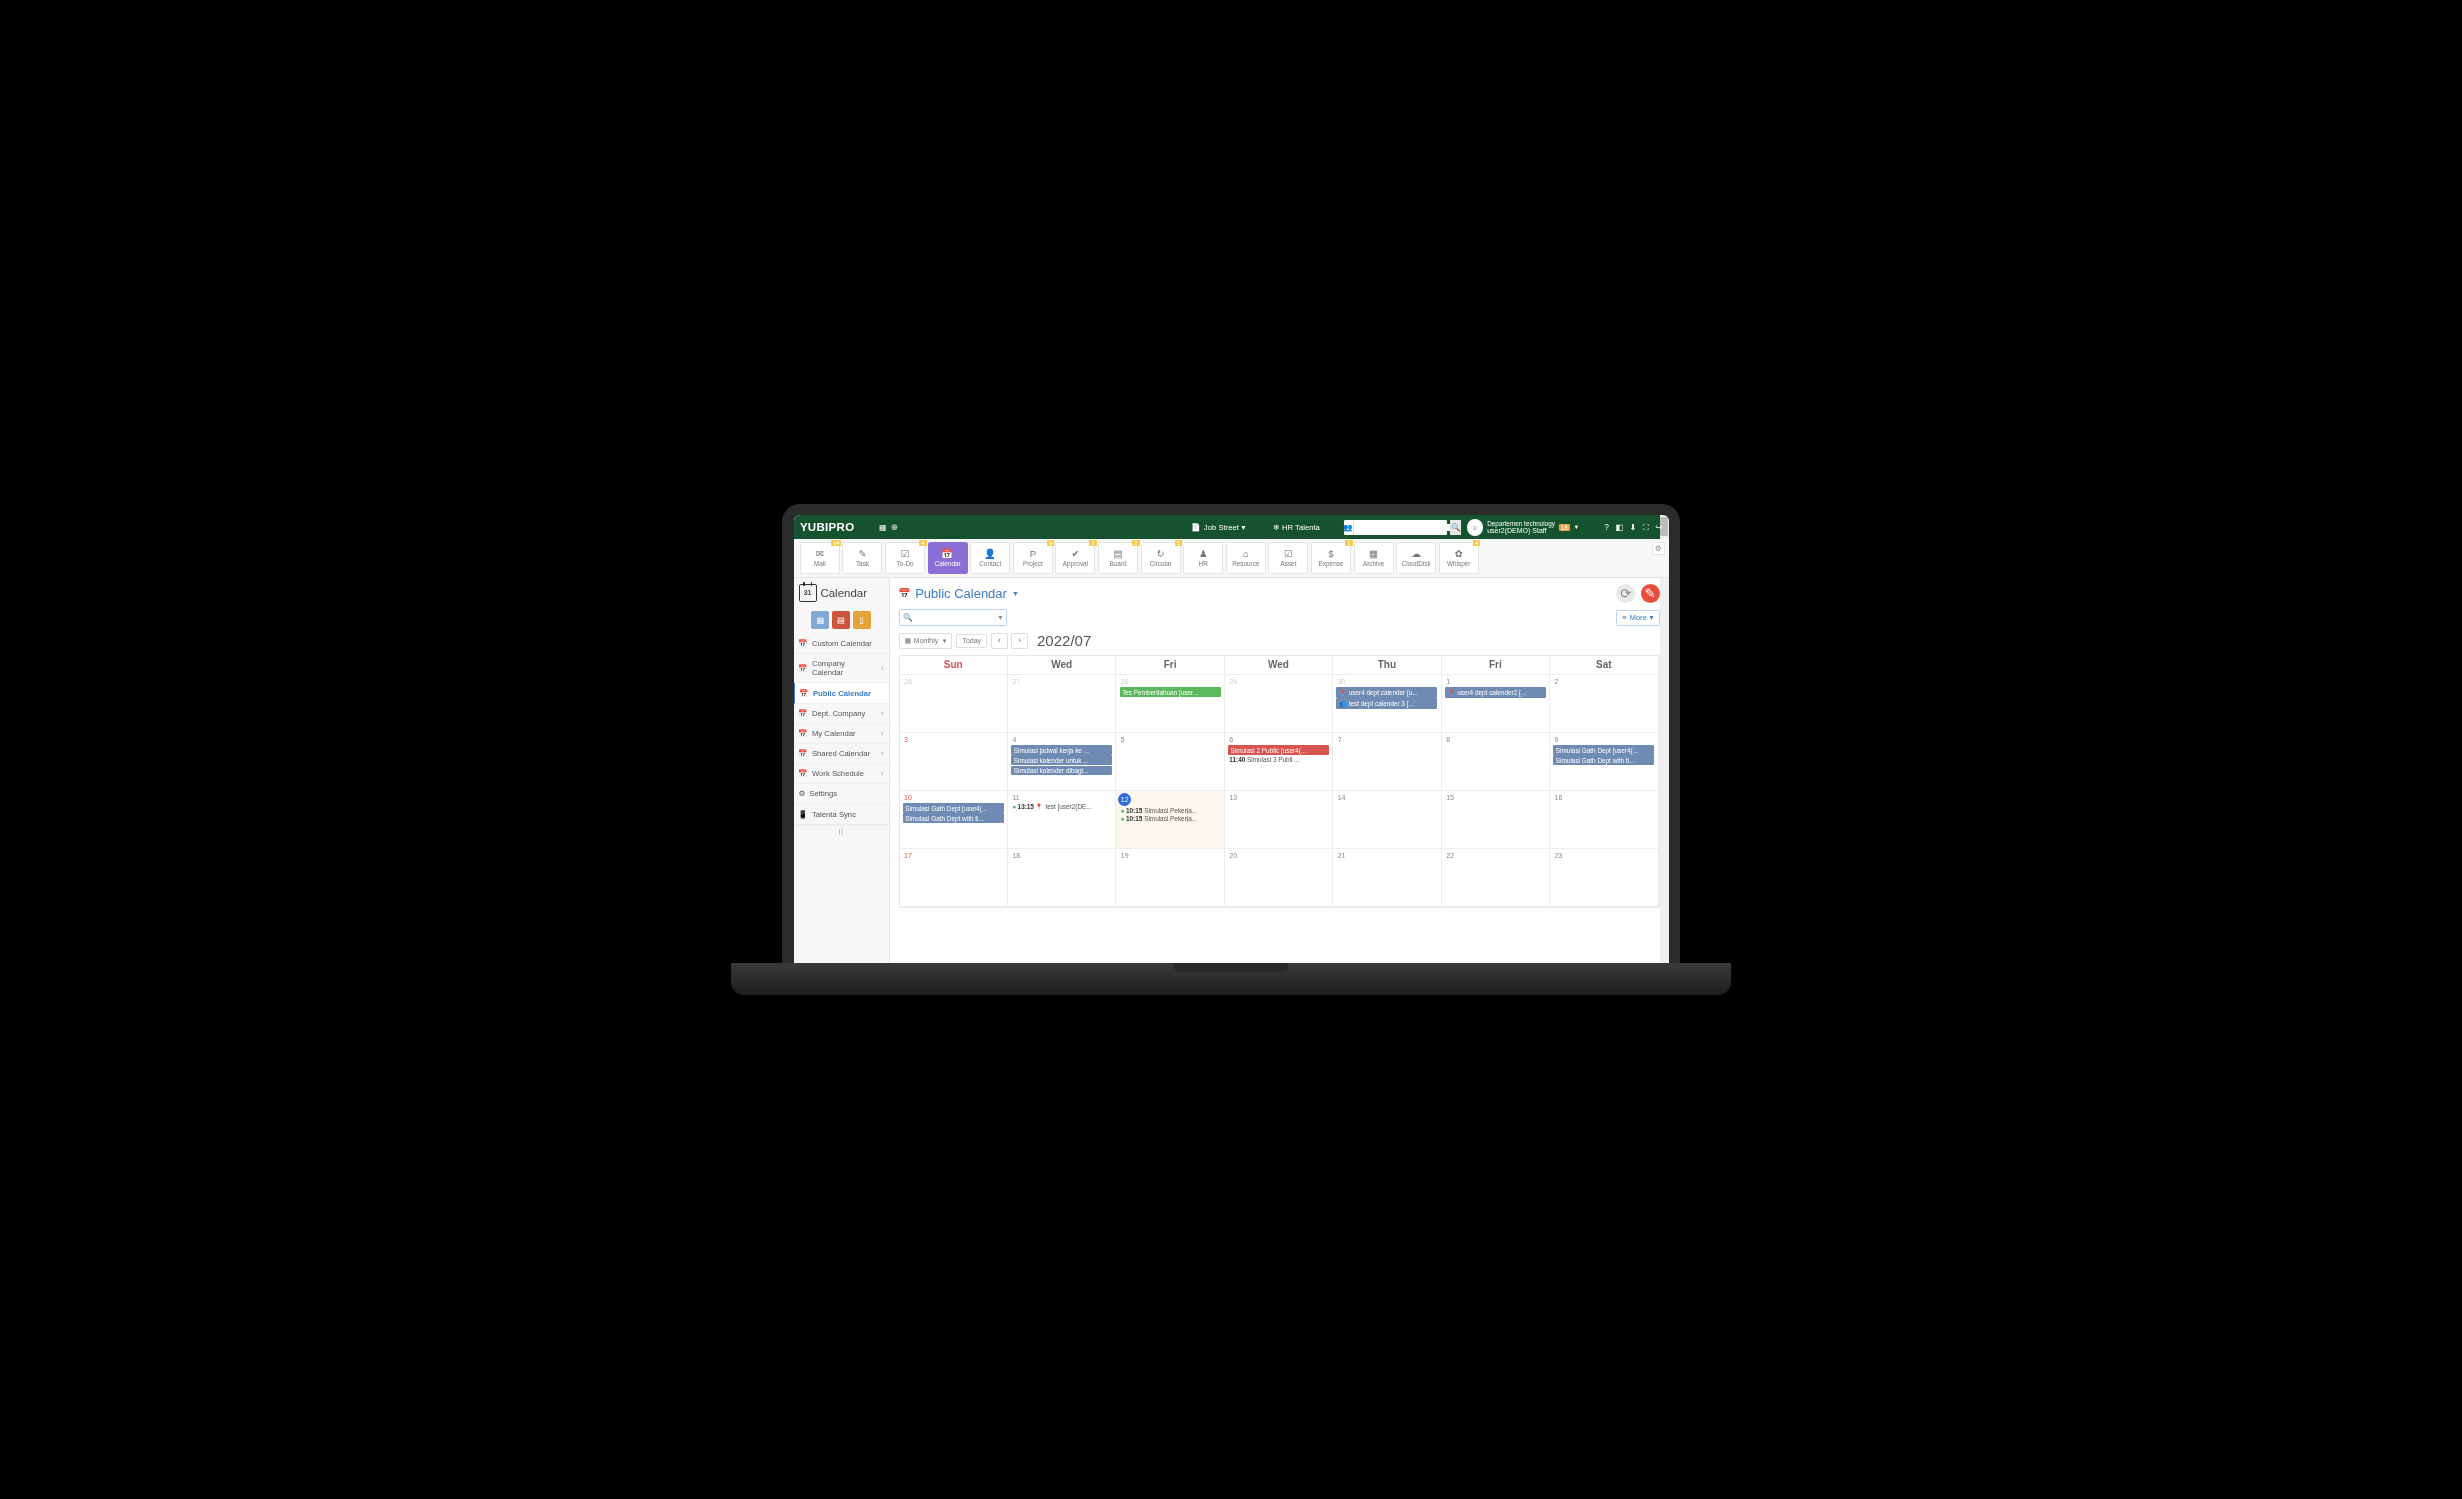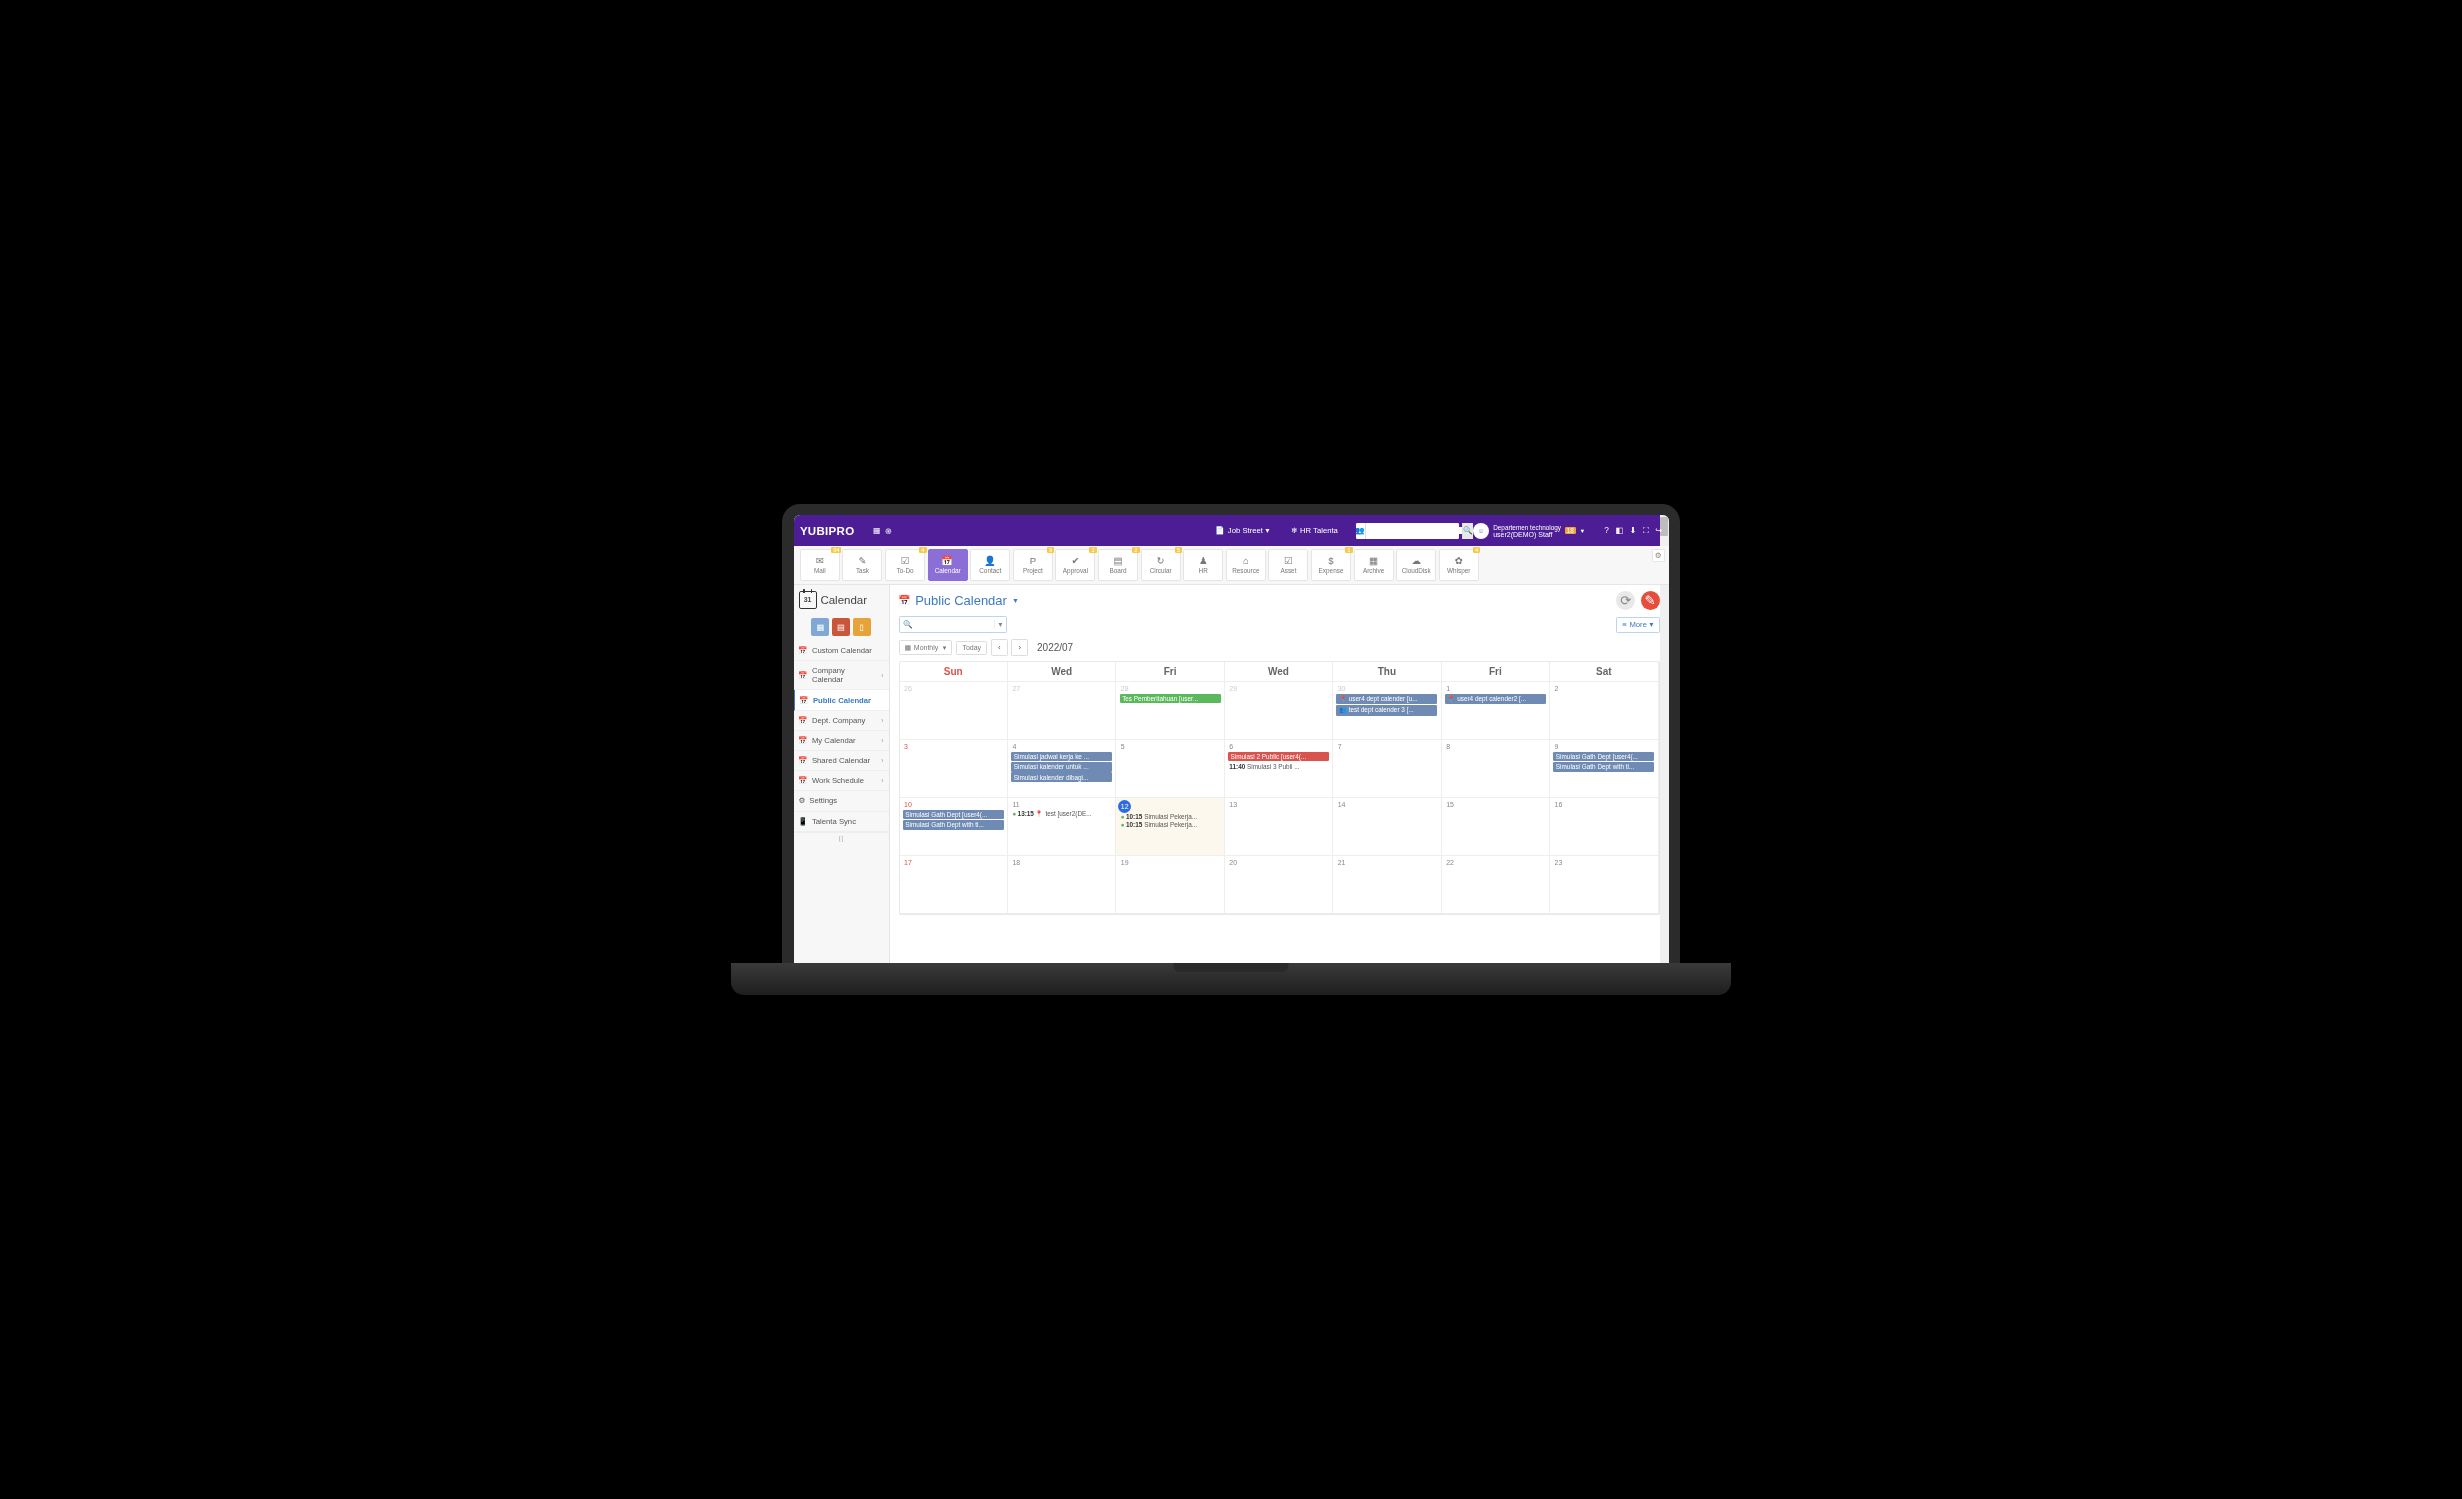--- a/index.html
+++ b/index.html
@@ -1,20 +1,20 @@
 <!DOCTYPE html>
 <html style="font-size:10.3px"><head>
 <meta charset="utf-8">
 <style>
 *{box-sizing:border-box;margin:0;padding:0;font-family:Arial,Helvetica,sans-serif}
 body{background:#000;display:flex;align-items:center;justify-content:center;min-height:100vh;padding:26px}
 .laptop{width:898px;background:#2b2b2b;border-radius:18px 18px 0 0;padding:11.5px 11.5px 0;position:relative}
 .screen{background:#fff;border-radius:6.4px 6.4px 0 0;overflow:hidden;height:449px;position:relative}
 .app{display:flex;flex-direction:column;height:100%;font-size:7.7px;color:#555}
-.topbar{background:#4c1d95;color:#fff;display:flex;align-items:center;height:31px;padding:0 6.4px;gap:14px}
+.topbar{background:#14532d;color:#fff;display:flex;align-items:center;height:24px;padding:0 6.4px;gap:20px}
 .brand{font-size:11.5px;font-weight:bold;letter-spacing:0.3px;margin-right:3.8px}
 .brand-icons{display:flex;gap:2.6px}
 .brand-icons span{width:9px;height:9px;display:inline-flex;align-items:center;justify-content:center}
 .spacer{flex:1}
 .toplink{display:flex;align-items:center;gap:2.6px;font-size:7.7px;cursor:pointer;padding:2.6px 3.8px}
 .searchbox{display:flex;align-items:center;background:#fff;border-radius:1.3px;height:15.4px;width:103px}
 .searchbox input{border:none;outline:none;flex:1;padding:0 2.6px;font-size:7px}
 .searchbox .sicon{width:13px;text-align:center;color:#888;background:#e8e8e8;height:100%;display:flex;align-items:center;justify-content:center;border-left:0.6px solid #ddd}
 .searchbox .picon{width:14px;text-align:center;color:#777;border-right:0.6px solid #ddd;height:100%;display:flex;align-items:center;justify-content:center}
 .userchip{display:flex;align-items:center;gap:3.8px;font-size:7px;line-height:1.1}
@@ -51,21 +51,21 @@
 .rndbtn.red{background:#e74c3c}
 .toolbar{display:flex;align-items:center;gap:5.1px;margin-bottom:6.4px}
 .combo{border:0.6px solid #bcd4ec;border-radius:1.3px;height:16.7px;display:flex;align-items:center;background:#fff}
 .combo input{border:none;outline:none;padding:0 2.6px;width:77px;font-size:7px}
 .combo .ci{padding:0 3.8px;color:#3c7ac5}
 .combo .cd{padding:0 3.8px;color:#888;border-left:0.6px solid #eee;cursor:pointer}
 .morebtn{border:0.6px solid #bcd4ec;border-radius:1.3px;padding:2.6px 5.1px;background:#fff;color:#3c7ac5;cursor:pointer;font-size:7.7px;display:flex;align-items:center;gap:2.6px}
 .calnav{display:flex;align-items:center;gap:3.8px;margin-bottom:5.1px}
 .selbtn{border:0.6px solid #ddd;background:#fff;padding:2.6px 5.1px;font-size:7px;color:#777;cursor:pointer;border-radius:1.3px;display:flex;align-items:center;gap:2.6px}
 .navbtn{border:0.6px solid #ddd;background:#fff;width:16.7px;height:16.7px;font-size:7.7px;color:#555;cursor:pointer;border-radius:1.3px}
-.curdate{font-size:10px;color:#555;margin-left:5.1px}
+.curdate{font-size:15px;color:#555;margin-left:5.1px}
 .calgrid{border:0.6px solid #e8e8e8;border-radius:1.3px}
 .dhrow{display:grid;grid-template-columns:repeat(7,1fr)}
 .dh{text-align:center;padding:3.8px 0;font-size:10px;color:#666;font-weight:bold;border-right:0.6px solid #eee;border-bottom:0.6px solid #eee}
 .dh.sun{color:#d9534f}
 .wkrow{display:grid;grid-template-columns:repeat(7,1fr);min-height:58px}
 .cell{border-right:0.6px solid #eee;border-bottom:0.6px solid #eee;padding:1.9px;position:relative;background:#fff}
 .cell.today{background:#fdf8ed}
 .dnum{font-size:7px;color:#888;padding:1.3px 2.6px}
 .dnum.sun{color:#d9534f}
 .dnum.other{color:#ccc}

